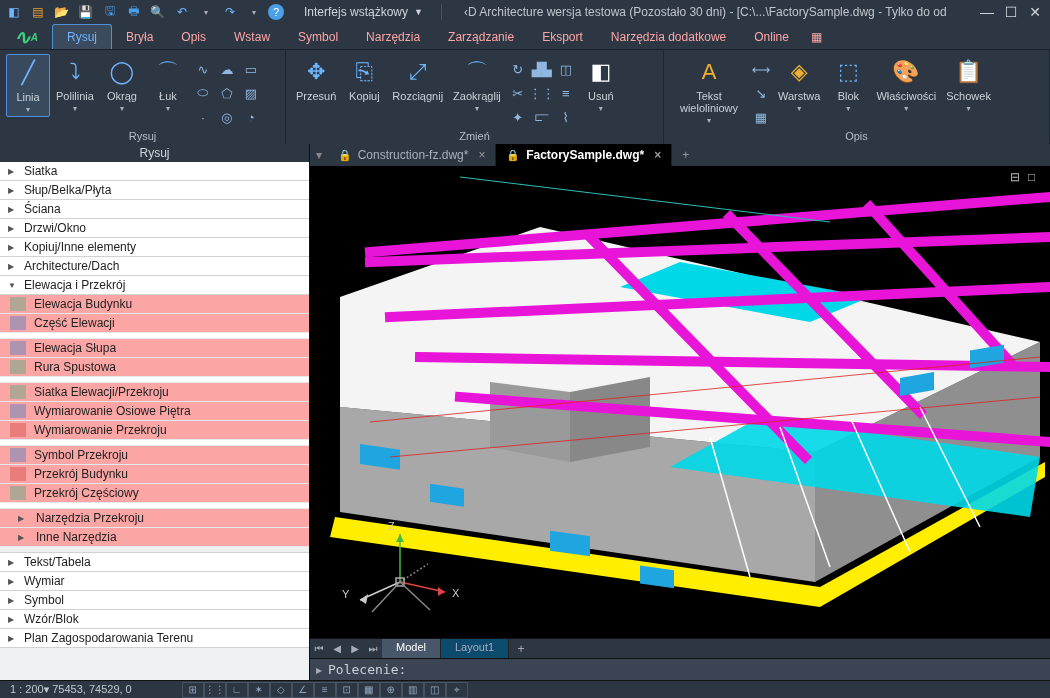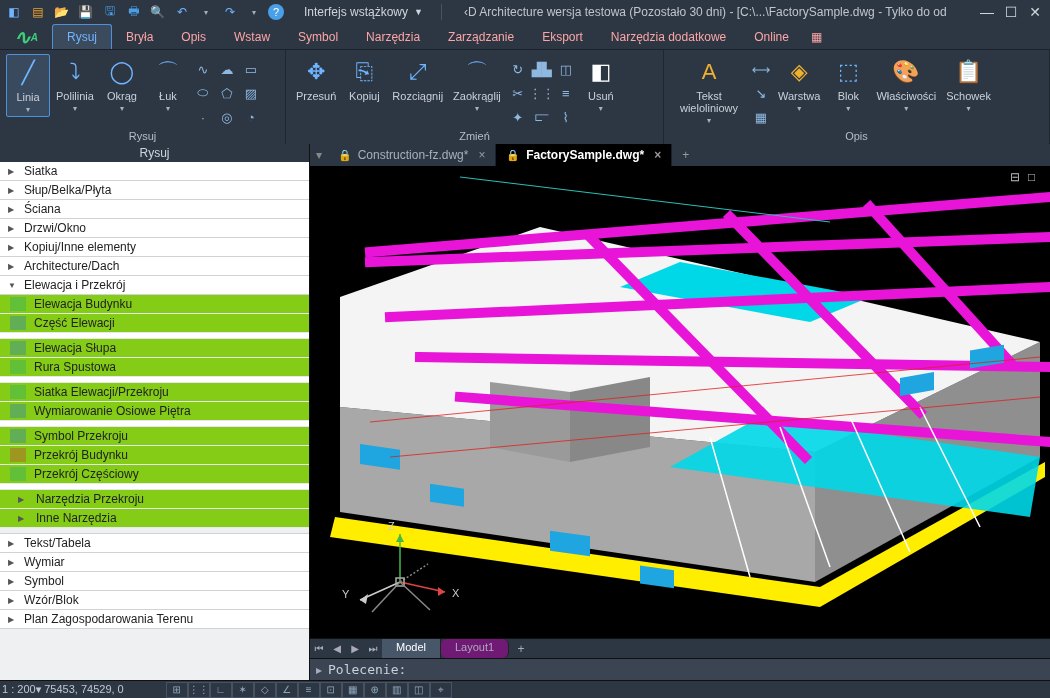--- a/index.html
+++ b/index.html
@@ -31,48 +31,48 @@
 .smallgrid { display: grid; grid-template-columns: repeat(3, 22px); grid-auto-rows: 22px; gap: 2px; padding-top: 4px; }
 .smallgrid span { display: flex; align-items: center; justify-content: center; color: #8fb8e0; cursor: pointer; font-size: 13px; }
 
 main { position: absolute; top: 144px; left: 0; right: 0; bottom: 18px; display: flex; }
 
 .palette { width: 310px; background: #eef0f2; color: #222; display: flex; flex-direction: column; border-right: 1px solid #111; font-family: Tahoma, sans-serif; }
 .palette .hdr { background: #2d3744; color: #d0d5db; text-align: center; font-size: 12px; padding: 2px 0; }
 .palette .cat { display: flex; align-items: center; gap: 6px; padding: 2px 8px; border-bottom: 1px solid #cfd3d8; background: #fff; cursor: pointer; height: 19px; }
 .palette .cat .tog { font-size: 8px; color: #555; width: 10px; }
 .palette .cat.exp { background: #fff; }
-.palette .item { display: flex; align-items: center; gap: 8px; padding: 2px 8px 2px 10px; border-bottom: 1px solid #e6e8ec; background: #84cc16; cursor: pointer; height: 19px; }
+.palette .item { display: flex; align-items: center; gap: 8px; padding: 2px 8px 2px 10px; border-bottom: 1px solid #e6e8ec; background: #fca5a5; cursor: pointer; height: 19px; }
 .palette .item .ic { width: 16px; height: 14px; display: inline-block; }
 
 .viewport { flex: 1; display: flex; flex-direction: column; background: #000; position: relative; }
 .doc-tabs { height: 22px; background: #2d3744; display: flex; align-items: stretch; gap: 0; padding-left: 6px; }
 .doc-tabs .dtab { display: flex; align-items: center; gap: 6px; padding: 0 10px; color: #a8afb9; cursor: pointer; font-size: 12px; border-right: 1px solid #1a212b; }
 .doc-tabs .dtab.active { background: #000; color: #fff; font-weight: bold; }
 .doc-tabs .dtab .lock { color: #c76; font-size: 11px; }
 .doc-tabs .dtab .x { color: #999; margin-left: 4px; }
 .doc-tabs .plus { padding: 0 10px; color: #999; cursor: pointer; display: flex; align-items: center; }
 
 .canvas { flex: 1; position: relative; overflow: hidden; }
 .canvas svg { width: 100%; height: 100%; }
 
 .model-tabs { height: 20px; background: #2d3744; display: flex; align-items: stretch; border-top: 1px solid #111; }
 .model-tabs .nav { display: flex; }
 .model-tabs .nav span { width: 18px; display: flex; align-items: center; justify-content: center; color: #aab; cursor: pointer; font-size: 10px; }
 .model-tabs .mt { padding: 2px 14px; background: #475668; color: #fff; cursor: pointer; font-size: 11px; border-right: 1px solid #222; }
-.model-tabs .mt.off { background: #701a75; color: #aab; border-radius: 6px; }
+.model-tabs .mt.off { background: #0c4a6e; color: #aab; }
 .model-tabs .add { width: 24px; display: flex; align-items: center; justify-content: center; color: #aab; cursor: pointer; }
 
 .cmdline { height: 22px; background: #3a4452; display: flex; align-items: center; border-top: 1px solid #111; padding: 0 6px; gap: 6px; }
 .cmdline .arrow { color: #aab; cursor: pointer; }
 .cmdline input { flex: 1; background: #3a4452; border: none; color: #c9d0d9; font-family: Consolas, monospace; font-size: 13px; outline: none; }
 .cmdline .prompt { font-family: Consolas, monospace; font-size: 13px; color: #c9d0d9; }
 
 .statusbar { position: absolute; bottom: 0; left: 0; right: 0; height: 18px; background: #2d3744; display: flex; align-items: center; font-size: 11px; color: #c0c7d0; border-top: 1px solid #111; }
-.statusbar .coords { padding: 0 2px; text-align: right; }
+.statusbar .coords { padding: 0 10px; text-align: right; }
 .statusbar .toggles { display: flex; gap: 0; margin-left: 40px; }
 .statusbar .toggles span { width: 22px; height: 16px; border: 1px solid #475362; display: flex; align-items: center; justify-content: center; cursor: pointer; font-size: 10px; color: #8fa5bc; }
 .statusbar .right { margin-left: auto; display: flex; gap: 0; }
 .statusbar .right span { padding: 2px 10px; cursor: pointer; }
 .statusbar .right span.on { background: #4a6a8f; color: #fff; }
 </style>
 </head>
 <body>
 
 <div class="titlebar">
@@ -284,20 +284,24 @@
           <span>Rura Spustowa</span>
         </div>
         <div style="height: 6px; background: rgb(255, 255, 255); border-bottom: 1px solid rgb(230, 232, 236);"></div>
         <div class="item">
           <span class="ic" style="background:#2a7;opacity:.35;border:1px solid #2a7"></span>
           <span>Siatka Elewacji/Przekroju</span>
         </div>
         <div class="item">
           <span class="ic" style="background:#27c;opacity:.35;border:1px solid #27c"></span>
           <span>Wymiarowanie Osiowe Piętra</span>
+        </div>
+        <div class="item">
+          <span class="ic" style="background:#c33;opacity:.35;border:1px solid #c33"></span>
+          <span>Wymiarowanie Przekroju</span>
         </div>
         <div style="height: 6px; background: rgb(255, 255, 255); border-bottom: 1px solid rgb(230, 232, 236);"></div>
         <div class="item">
           <span class="ic" style="background:#27c;opacity:.35;border:1px solid #27c"></span>
           <span>Symbol Przekroju</span>
         </div>
         <div class="item">
           <span class="ic" style="background:#c33;opacity:.35;border:1px solid #c33"></span>
           <span>Przekrój Budynku</span>
         </div>

